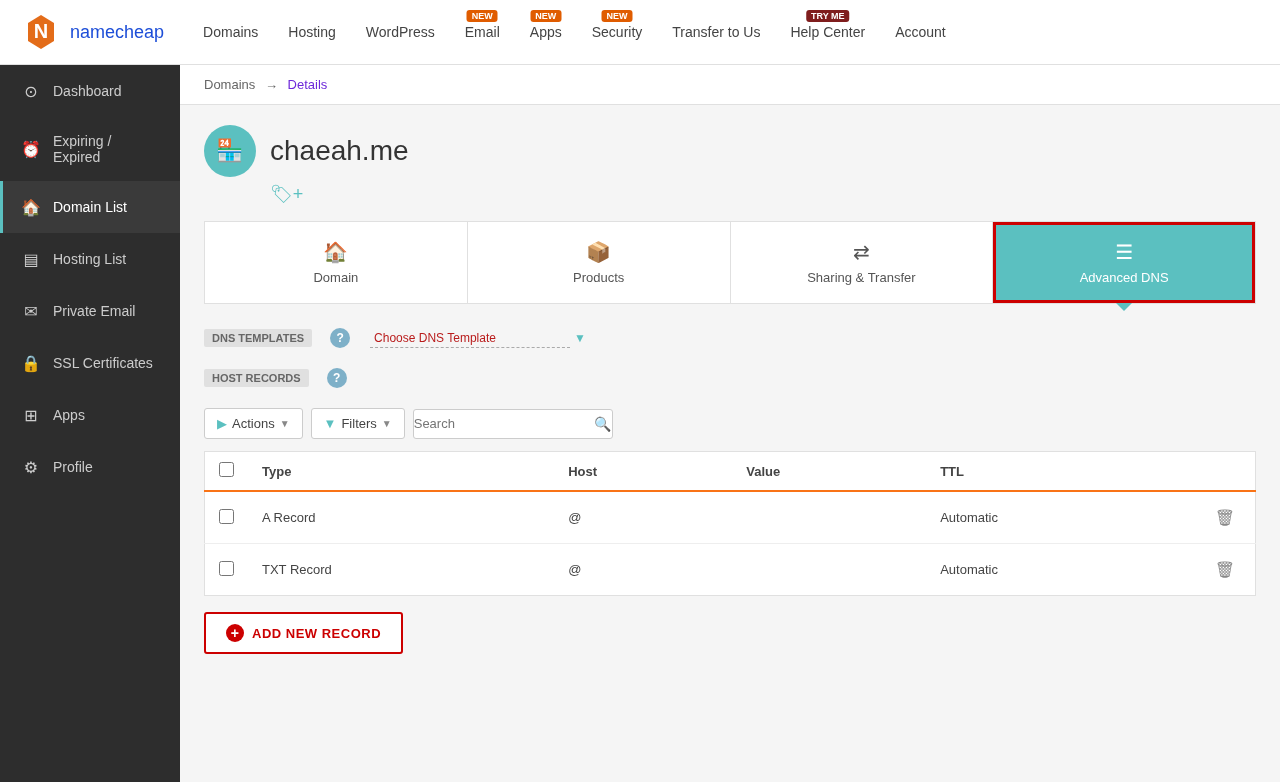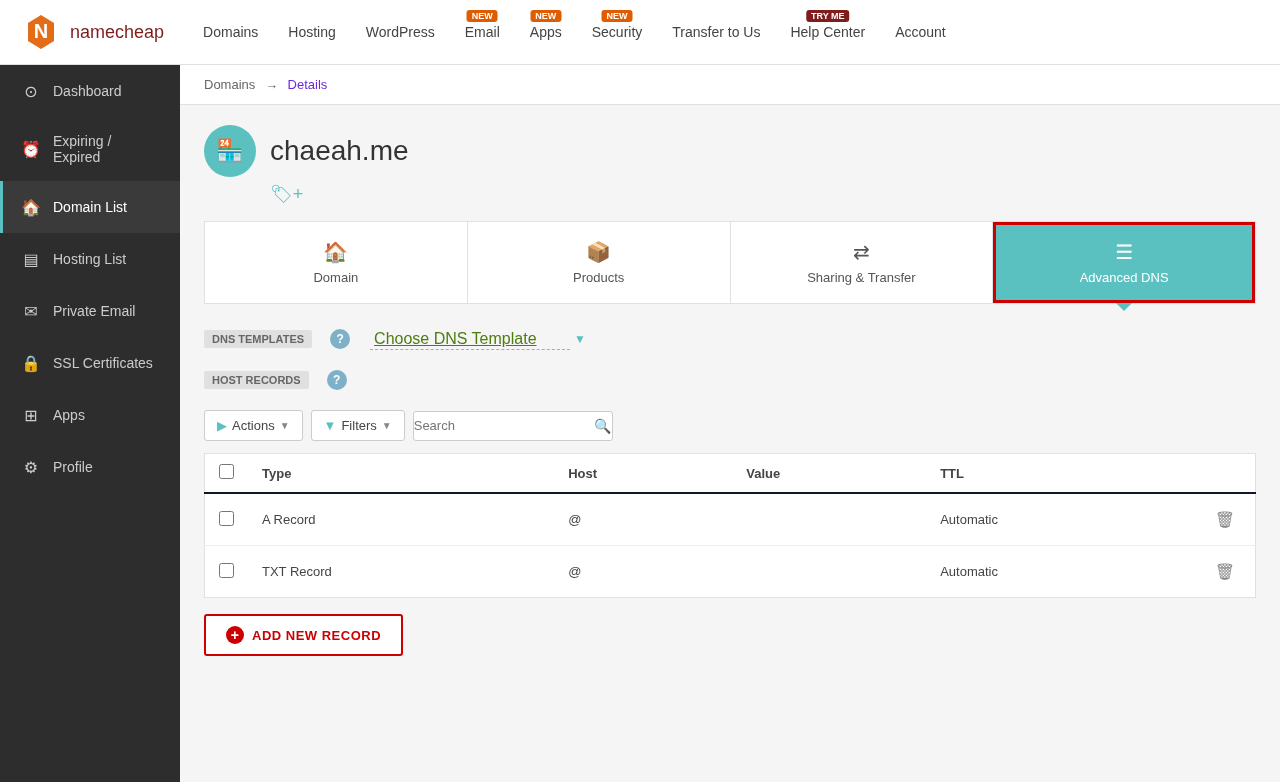--- a/index.html
+++ b/index.html
@@ -22,21 +22,21 @@
       align-items: center;
       gap: 8px;
       margin-right: 10px;
     }
     .logo-icon {
       width: 42px;
       height: 42px;
     }
     .logo-text {
       font-size: 18px;
-      color: #7f1d1d;
+      color: #1d4ed8;
       font-weight: 400;
       text-align: right;
     }
     .nav-item {
       position: relative;
       font-size: 14px;
       color: #444;
       cursor: pointer;
       padding: 4px 1px;
       white-space: nowrap;
@@ -232,28 +232,27 @@
     .dns-select-wrapper {
       display: flex;
       align-items: center;
       gap: 4px;
       margin-left: 10px;
     }
     .dns-select {
       border: none;
       border-bottom: 1px dashed #aaa;
       background: transparent;
-      font-size: 16px;
-      color: #4d7c0f;
+      font-size: 12px;
+      color: #b91c1c;
       padding: 2px 4px;
       cursor: pointer;
       width: 200px;
       appearance: none;
       outline: none;
-      text-decoration: underline;
     }
     .dns-select-arrow { color: #5bc0c0; font-size: 12px; }
 
     
     .toolbar {
       display: flex;
       align-items: center;
       gap: 8px;
       margin-bottom: 12px;
     }
@@ -290,21 +289,21 @@
     .search-icon { color: #888; font-size: 14px; }
 
     
     .records-table {
       background: #fff;
       border: 1px solid #e0e0e0;
       width: 100%;
       border-collapse: collapse;
     }
     .records-table thead tr {
-      border-bottom: 2px solid #0f172a;
+      border-bottom: 2px solid #f97316;
       padding-left: 39px;
     }
     .records-table th {
       padding: 10px 14px;
       text-align: left;
       font-size: 13px;
       font-weight: 600;
       color: #444;
     }
     .records-table td {

